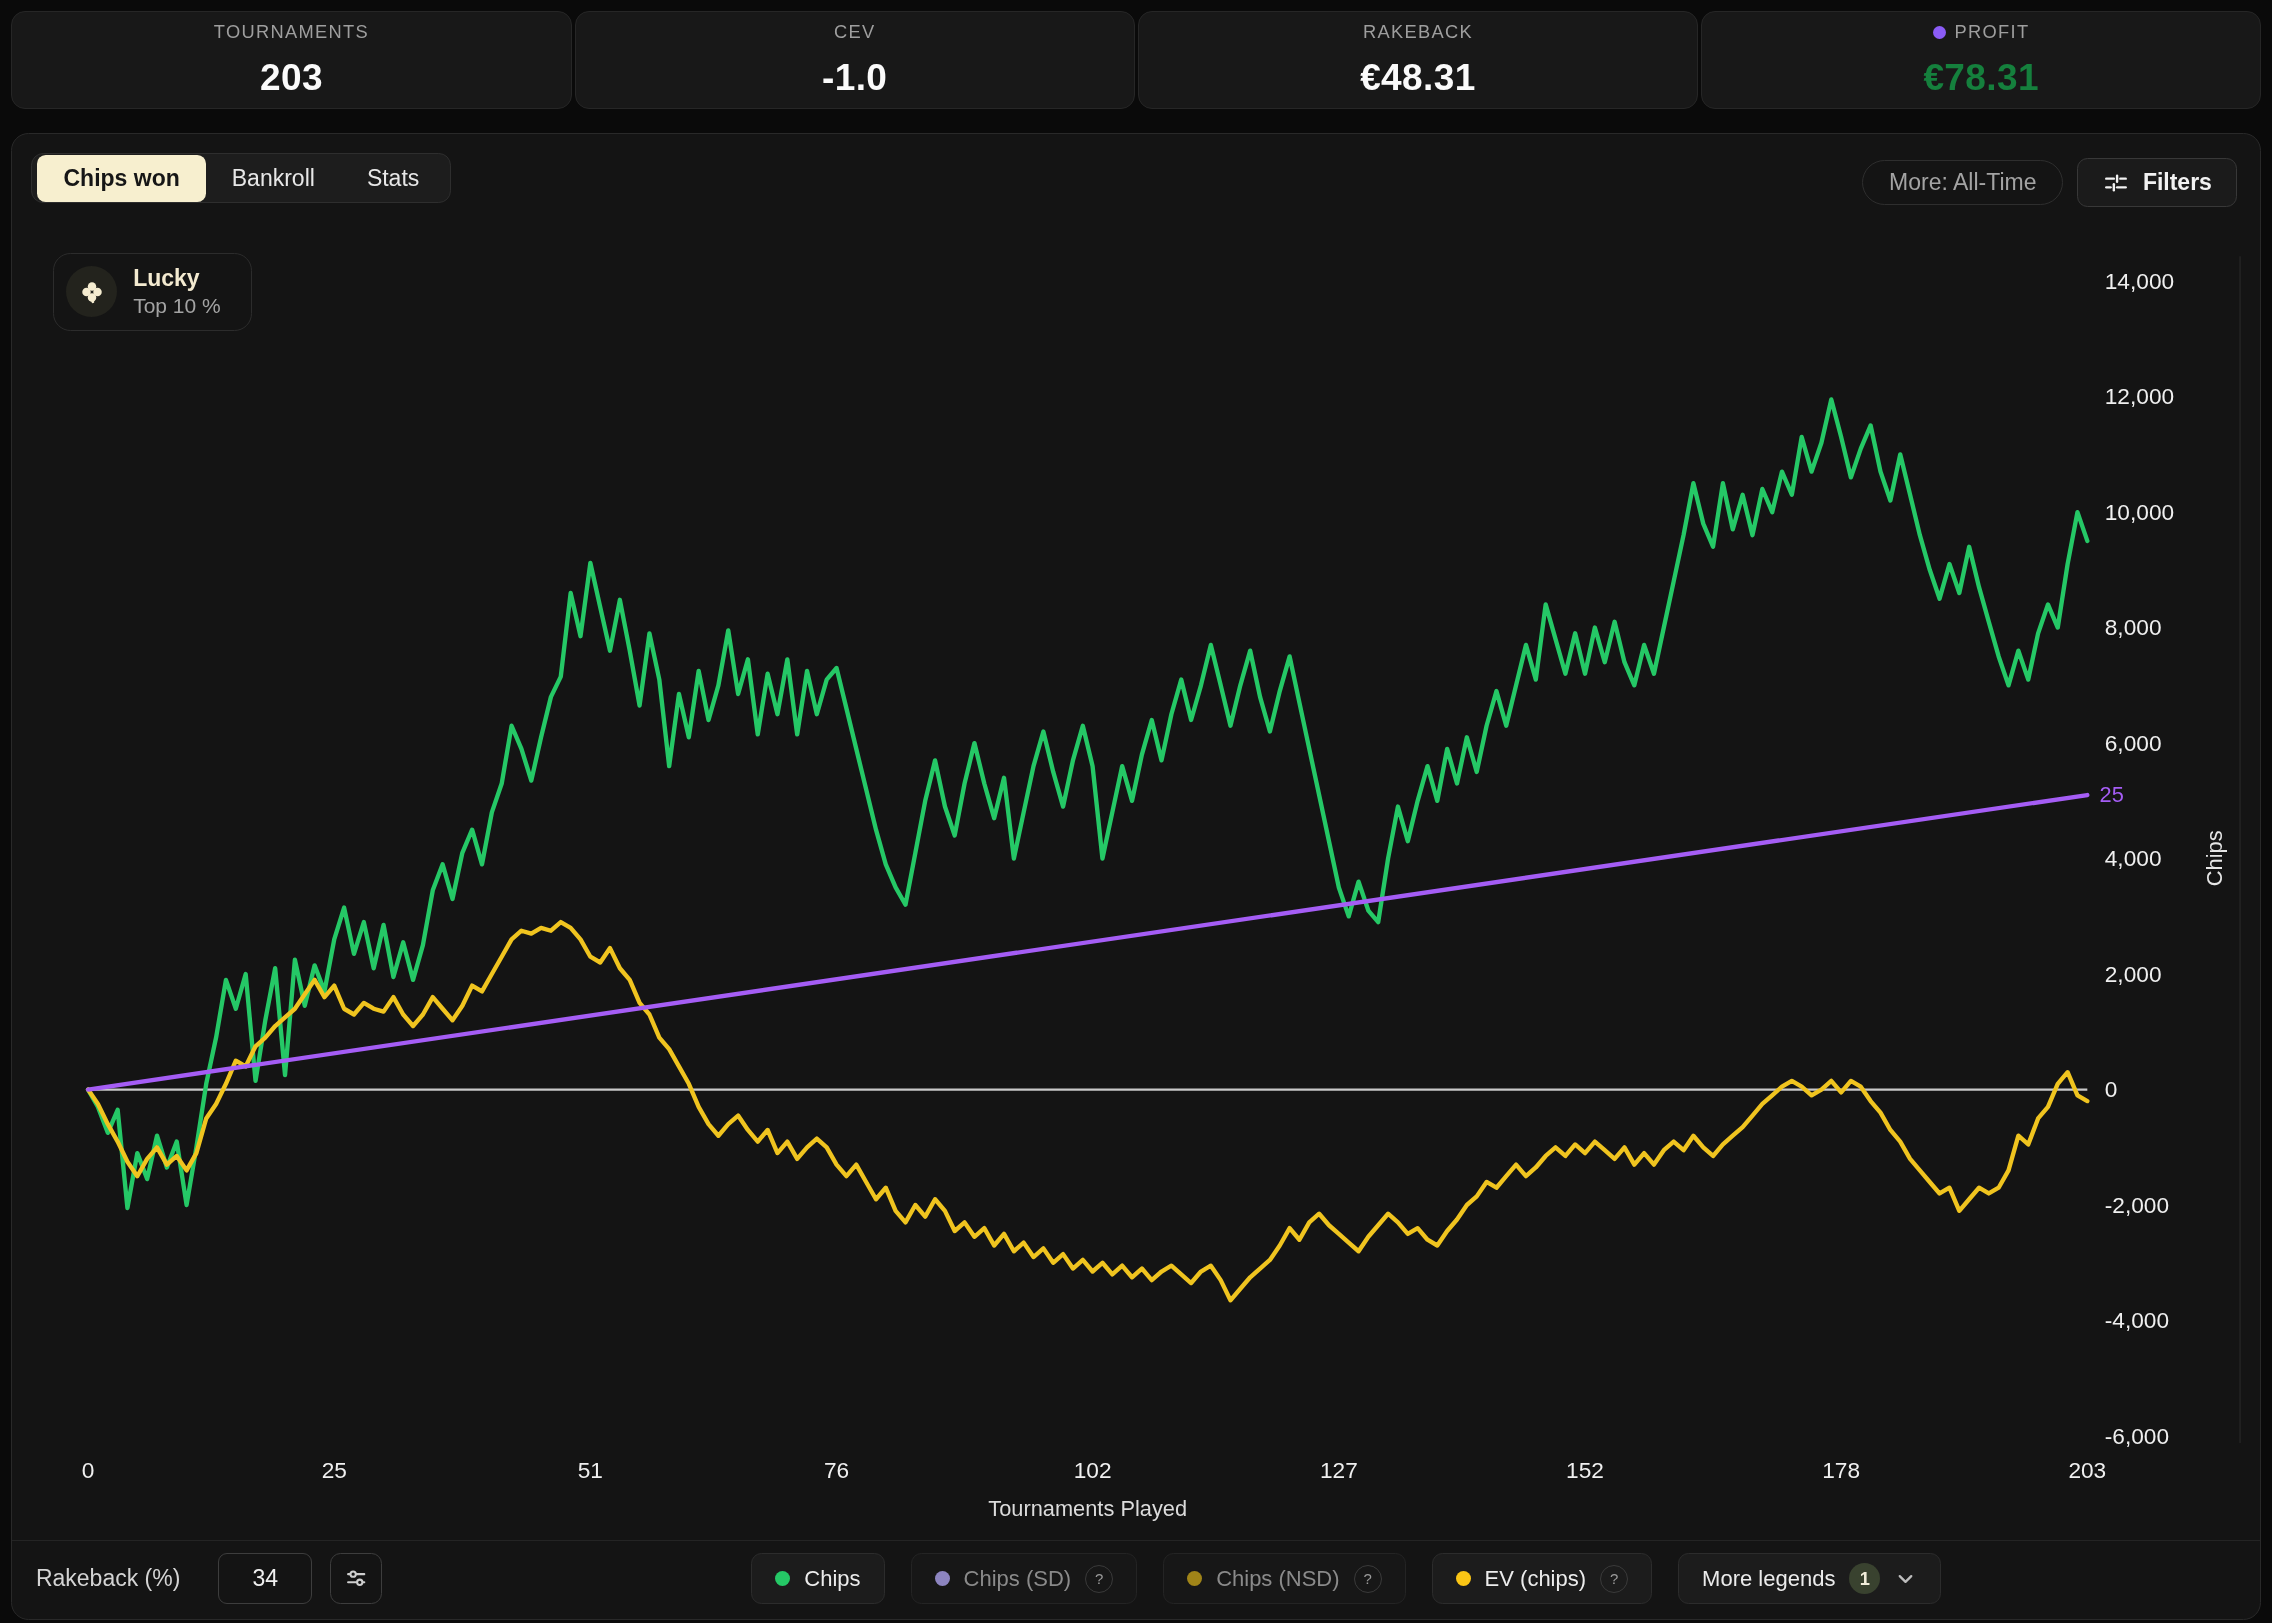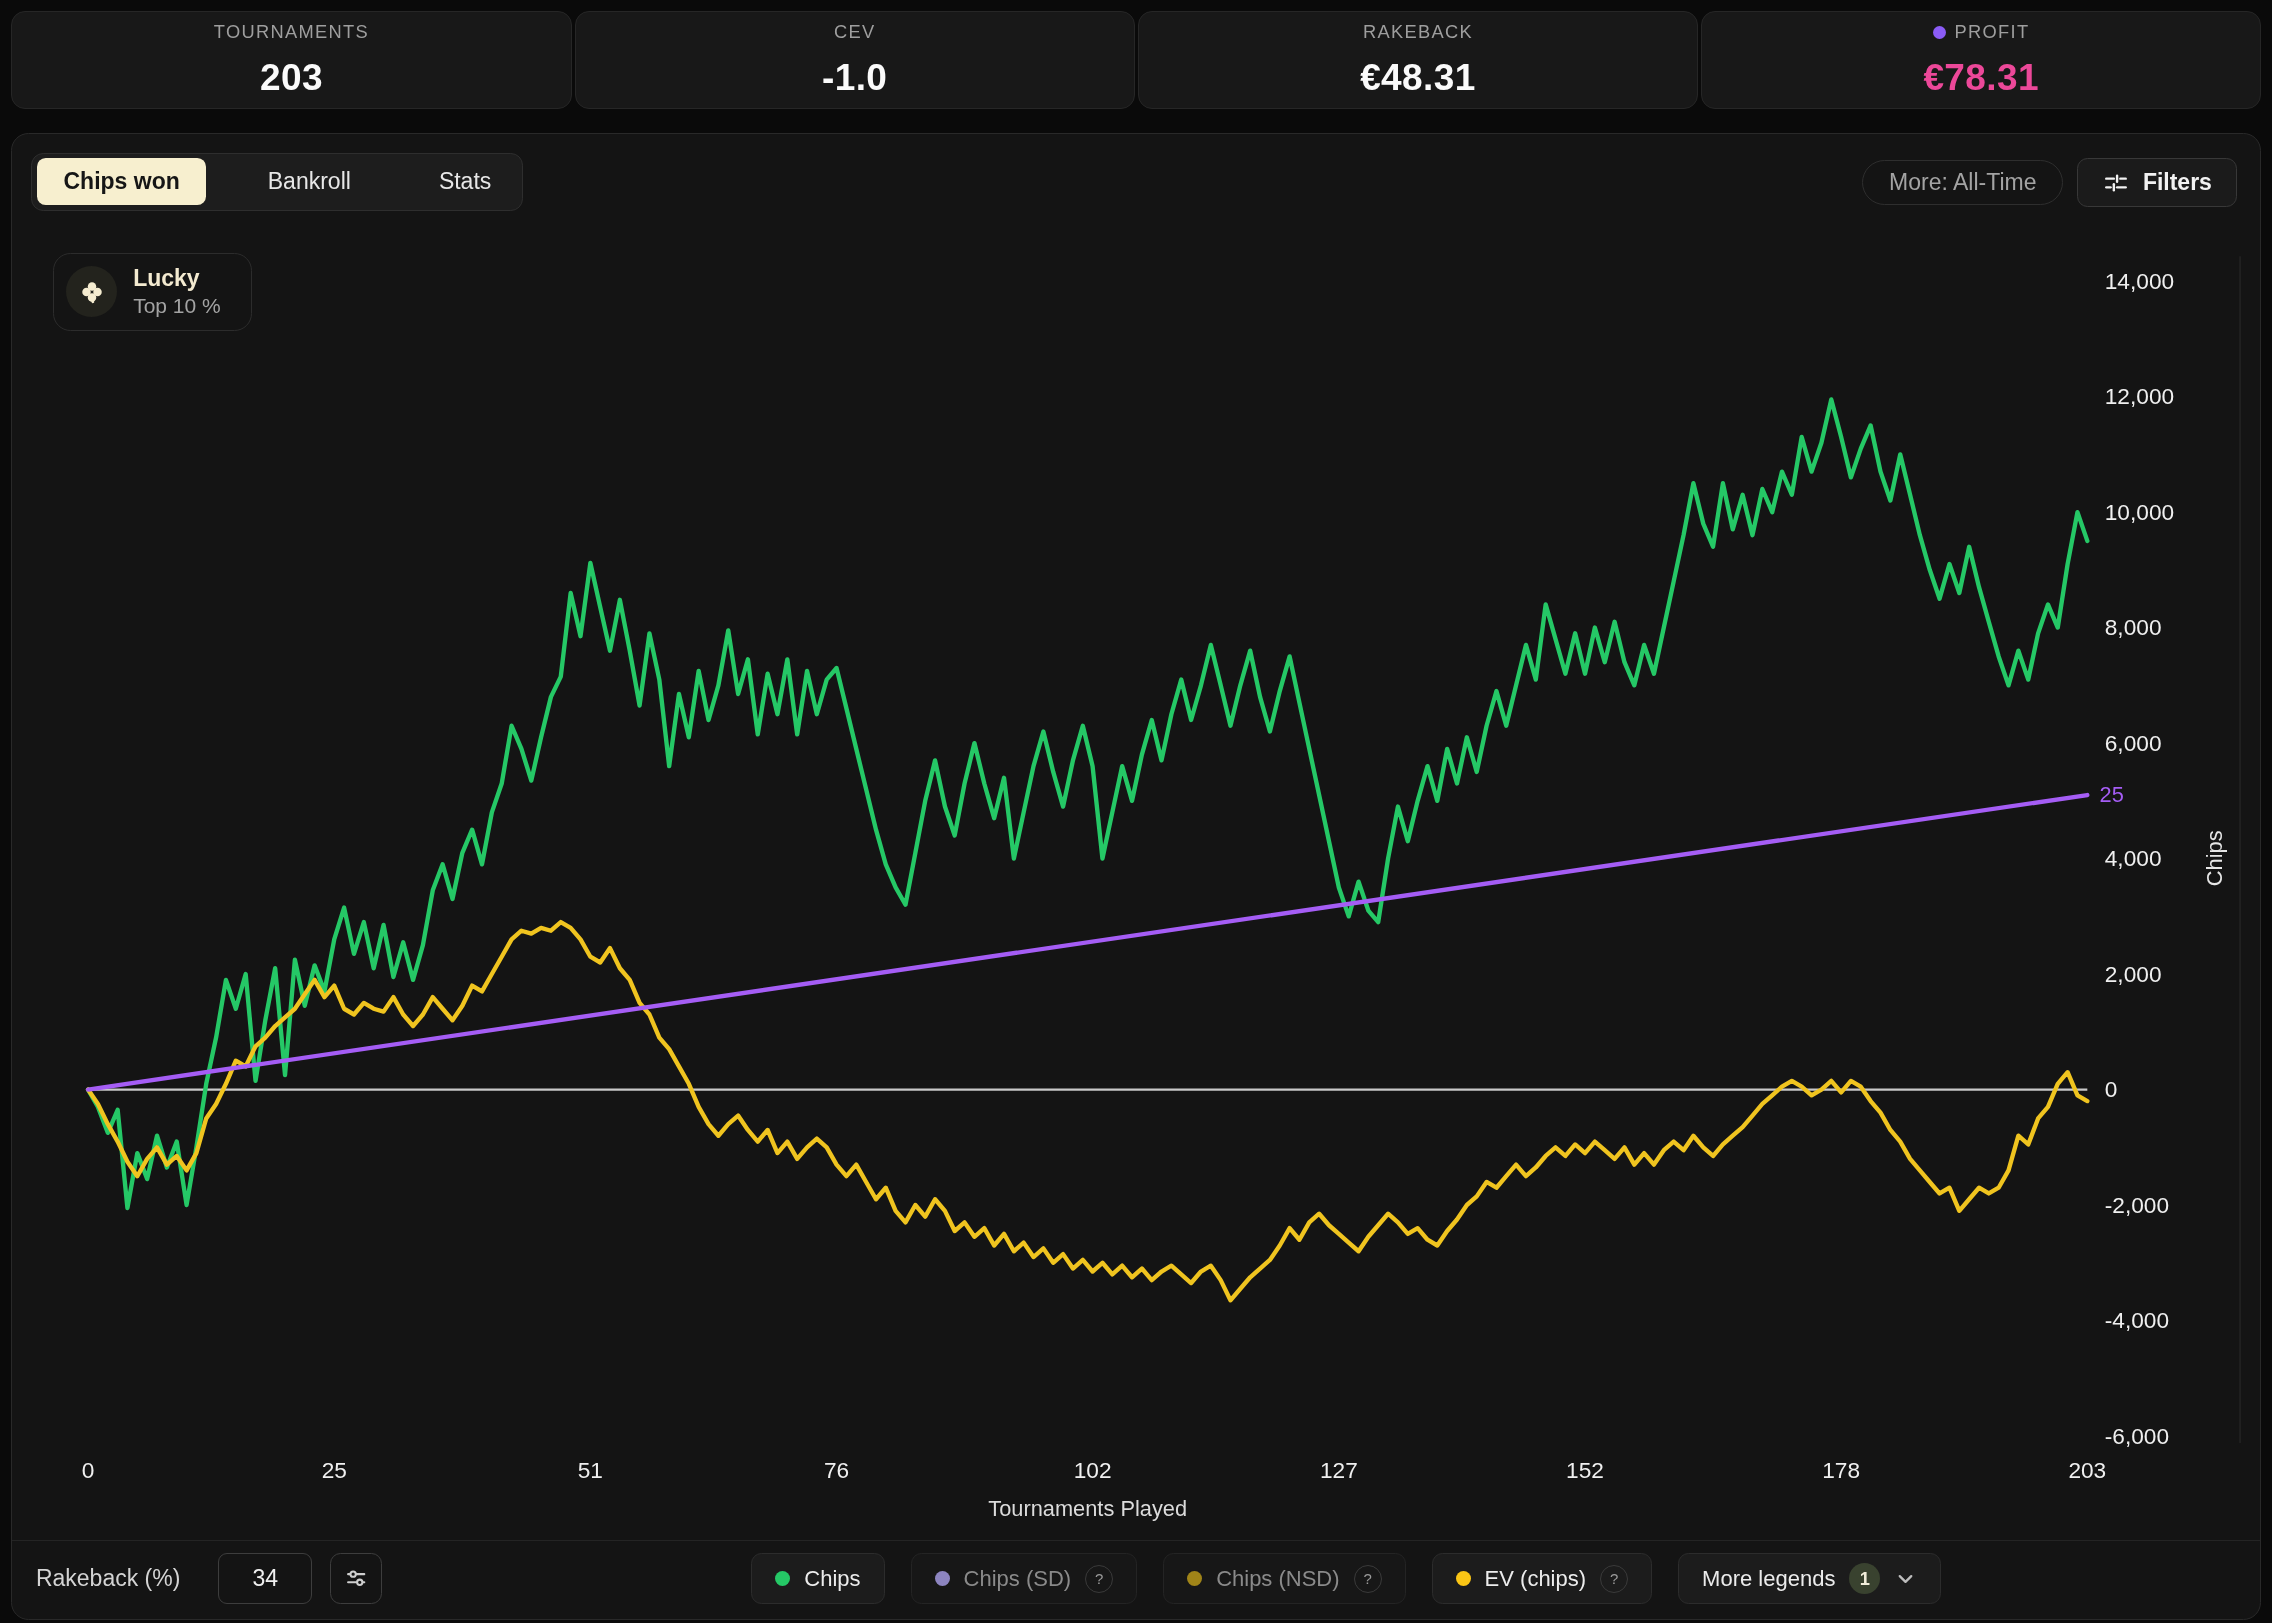--- a/index.html
+++ b/index.html
@@ -17,36 +17,36 @@
   }
   .stat-card {
     flex:1; background:#181818; border:0.9px solid #262626; border-radius:14px;
     display:flex; flex-direction:column; align-items:center; justify-content:center; gap:14px;
   }
   .stat-label {
     font-size:18.3px; letter-spacing:1.3px; color:#9e9e9e; font-weight:500;
     display:flex; align-items:center; gap:8.7px;
   }
   .stat-value { font-size:37px; font-weight:700; color:#fafafa; letter-spacing:0.4px; }
-  .stat-value.profit { color:#ec4899; }
+  .stat-value.profit { color:#15803d; }
   .dot { width:13px; height:13px; border-radius:50%; display:inline-block; }
   .dot.profit-dot { background:#8b5cf6; }
   
   .panel {
     position:absolute; left:11.3px; top:133px; width:2250px; height:1487px;
     background:#141414; border:0.9px solid #292929; border-radius:17.5px;
   }
   .panel-header {
     position:absolute; left:0; top:0; width:100%; height:96px; z-index:3;
     display:flex; align-items:flex-start; justify-content:space-between;
     padding:19px 23px 0 19px;
   }
   .tab-group {
-    display:flex; align-items:flex-end; background:#1d1d1d; border:0.9px solid #2e2e2e;
-    border-radius:12.2px; padding:5.2px; height:58px;gap:36px;
+    display:flex; align-items:center; background:#1d1d1d; border:0.9px solid #2e2e2e;
+    border-radius:12.2px; padding:5.2px; height:50px;
   }
   .tab {
     height:47px; display:flex; align-items:center; padding:0 26px;
     font-size:23px; color:#e7e7e7; font-weight:500; border-radius:8.7px; cursor:pointer;
     background:transparent; border:none; white-space:nowrap;
   }
   .tab.active { background:#f7efcf; color:#161616; font-weight:600; }
   .header-actions { display:flex; align-items:center; gap:14px; padding-top:5.2px; }
   .date-pill {
     height:45px; display:flex; align-items:center; padding:0 26px;

